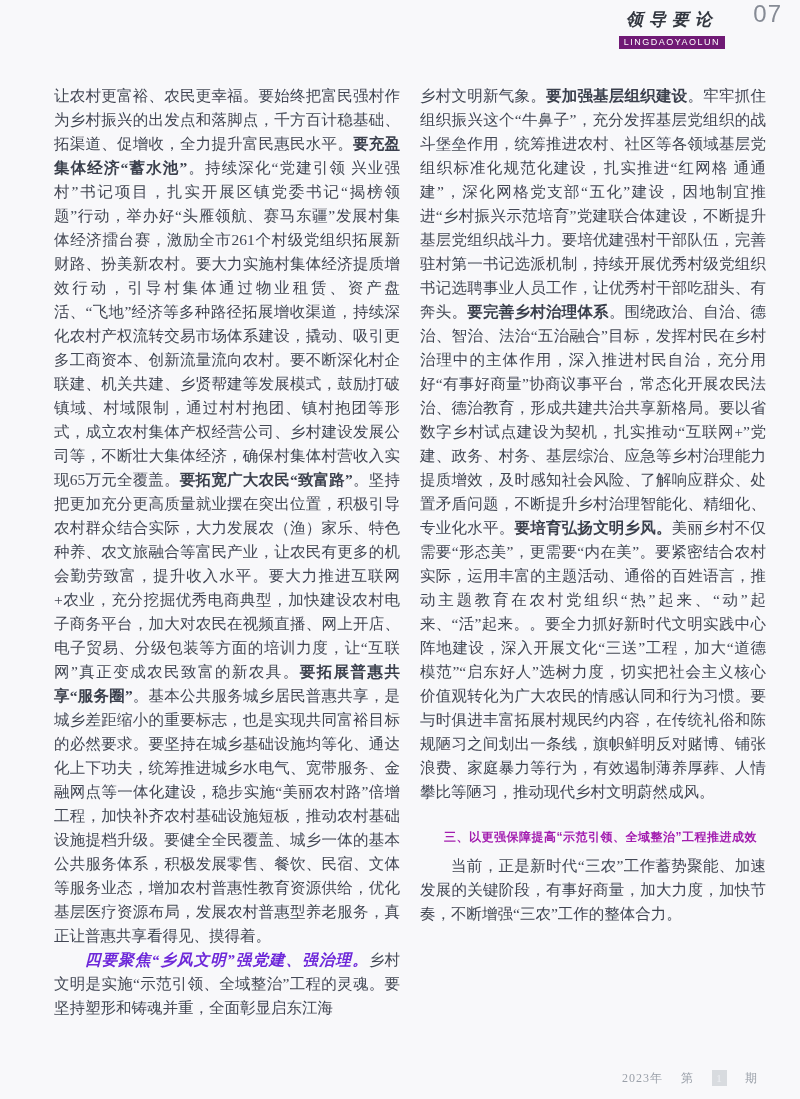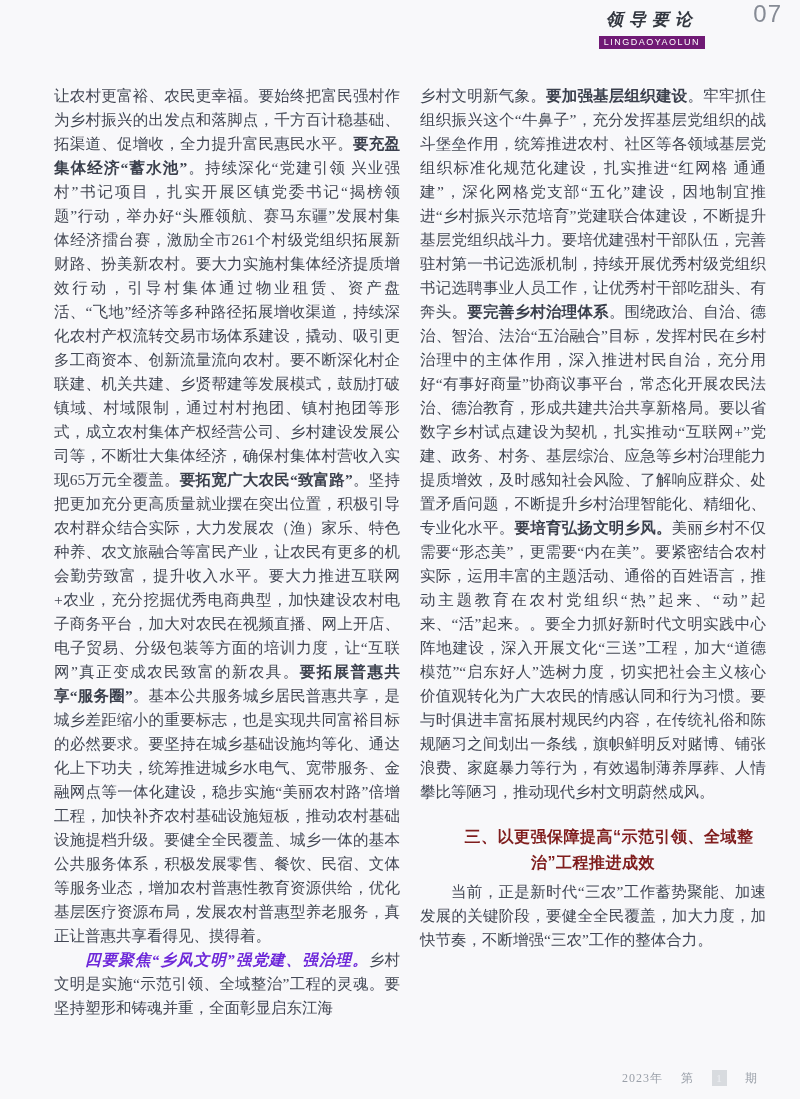--- a/index.html
+++ b/index.html
@@ -6,21 +6,21 @@
   body{
     width:800px;height:1099px;
     background:#f8f8fa;
     font-family:"Liberation Serif", serif;
     overflow:hidden;
   }
   .page{position:relative;width:800px;height:1099px;background:#f8f8fa;}
 
   
   .masthead{
-    position:absolute;top:8px;right:95px;
+    position:absolute;top:8px;right:75px;
     text-align:center;
   }
   .masthead-title{
     font-size:17px;color:#32363f;
     font-style:italic;font-weight:700;
     letter-spacing:6px;
     font-family:"Liberation Serif", serif;
   }
   .masthead-band{
     margin-top:3px;
@@ -56,29 +56,29 @@
     letter-spacing:1px;
     font-weight:600;
     font-style:italic;
   }
   .kai-wide{
     color:#44519e;
     letter-spacing:3px;
     font-weight:600;
   }
   .heading{
-    color:#7f1d1d;
+    color:#a21caf;
     font-weight:700;
     font-family:"Liberation Sans", sans-serif;
-    font-size:16px;line-height:26px;
+    font-size:12px;line-height:26px;
     text-indent:2em;
     margin-top:20px !important;
     margin-bottom:4px !important;
     letter-spacing:0.5px;
-    text-align:center;
+    text-align:left;
   }
 
   
   .footer{
     position:absolute;bottom:12px;right:42px;
     display:flex;align-items:flex-start;gap:18px;
     font-size:12px;color:#9aa0a9;letter-spacing:1px;
     font-family:"Liberation Serif", serif;
   }
   .issue-box{
@@ -102,21 +102,21 @@
   <div class="content">
 
     <div class="col">
       <p><span>让农村更富裕、农民更幸福。要始终把富民强村作为乡村振兴的出发点和落脚点，千方百计稳基础、拓渠道、促增收，全力提升富民惠民水平。</span><span class="b">要充盈集体经济“蓄水池”</span><span>。持续深化“党建引领 兴业强村”书记项目，扎实开展区镇党委书记“揭榜领题”行动，举办好“头雁领航、赛马东疆”发展村集体经济擂台赛，激励全市261个村级党组织拓展新财路、扮美新农村。要大力实施村集体经济提质增效行动，引导村集体通过物业租赁、资产盘活、“飞地”经济等多种路径拓展增收渠道，持续深化农村产权流转交易市场体系建设，撬动、吸引更多工商资本、创新流量流向农村。要不断深化村企联建、机关共建、乡贤帮建等发展模式，鼓励打破镇域、村域限制，通过村村抱团、镇村抱团等形式，成立农村集体产权经营公司、乡村建设发展公司等，不断壮大集体经济，确保村集体村营收入实现65万元全覆盖。</span><span class="b">要拓宽广大农民“致富路”</span><span>。坚持把更加充分更高质量就业摆在突出位置，积极引导农村群众结合实际，大力发展农（渔）家乐、特色种养、农文旅融合等富民产业，让农民有更多的机会勤劳致富，提升收入水平。要大力推进互联网+农业，充分挖掘优秀电商典型，加快建设农村电子商务平台，加大对农民在视频直播、网上开店、电子贸易、分级包装等方面的培训力度，让“互联网”真正变成农民致富的新农具。</span><span class="b">要拓展普惠共享“服务圈”</span><span>。基本公共服务城乡居民普惠共享，是城乡差距缩小的重要标志，也是实现共同富裕目标的必然要求。要坚持在城乡基础设施均等化、通达化上下功夫，统筹推进城乡水电气、宽带服务、金融网点等一体化建设，稳步实施“美丽农村路”倍增工程，加快补齐农村基础设施短板，推动农村基础设施提档升级。要健全全民覆盖、城乡一体的基本公共服务体系，积极发展零售、餐饮、民宿、文体等服务业态，增加农村普惠性教育资源供给，优化基层医疗资源布局，发展农村普惠型养老服务，真正让普惠共享看得见、摸得着。</span></p>
       <p class="indent"><span class="kai">四要聚焦“乡风文明”强党建、强治理。</span><span>乡村文明是实施“示范引领、全域整治”工程的灵魂。要坚持塑形和铸魂并重，全面彰显启东江海</span></p>
     </div>
 
     <div class="col">
       <p><span>乡村文明新气象。</span><span class="b">要加强基层组织建设</span><span>。牢牢抓住组织振兴这个“牛鼻子”，充分发挥基层党组织的战斗堡垒作用，统筹推进农村、社区等各领域基层党组织标准化规范化建设，扎实推进“红网格 通通建”，深化网格党支部“五化”建设，因地制宜推进“乡村振兴示范培育”党建联合体建设，不断提升基层党组织战斗力。要培优建强村干部队伍，完善驻村第一书记选派机制，持续开展优秀村级党组织书记选聘事业人员工作，让优秀村干部吃甜头、有奔头。</span><span class="b">要完善乡村治理体系</span><span>。围绕政治、自治、德治、智治、法治“五治融合”目标，发挥村民在乡村治理中的主体作用，深入推进村民自治，充分用好“有事好商量”协商议事平台，常态化开展农民法治、德治教育，形成共建共治共享新格局。要以省数字乡村试点建设为契机，扎实推动“互联网+”党建、政务、村务、基层综治、应急等乡村治理能力提质增效，及时感知社会风险、了解响应群众、处置矛盾问题，不断提升乡村治理智能化、精细化、专业化水平。</span><span class="b">要培育弘扬文明乡风。</span><span>美丽乡村不仅需要“形态美”，更需要“内在美”。要紧密结合农村实际，运用丰富的主题活动、通俗的百姓语言，推动主题教育在农村党组织“热”起来、“动”起来、“活”起来。。要全力抓好新时代文明实践中心阵地建设，深入开展文化“三送”工程，加大“道德模范”“启东好人”选树力度，切实把社会主义核心价值观转化为广大农民的情感认同和行为习惯。要与时俱进丰富拓展村规民约内容，在传统礼俗和陈规陋习之间划出一条线，旗帜鲜明反对赌博、铺张浪费、家庭暴力等行为，有效遏制薄养厚葬、人情攀比等陋习，推动现代乡村文明蔚然成风。</span></p>
       <p class="heading">三、以更强保障提高“示范引领、全域整治”工程推进成效</p>
-      <p class="indent">当前，正是新时代“三农”工作蓄势聚能、加速发展的关键阶段，要健全全民覆盖，加大力度，加快节奏，不断增强“三农”工作的整体合力。</p>
+      <p class="indent">当前，正是新时代“三农”工作蓄势聚能、加速发展的关键阶段，有事好商量，加大力度，加快节奏，不断增强“三农”工作的整体合力。</p>
     </div>
 
   </div>
 
   <div class="footer">
     <span>2023年</span>
     <span>第</span>
     <span class="issue-box">1</span>
     <span>期</span>
   </div>

